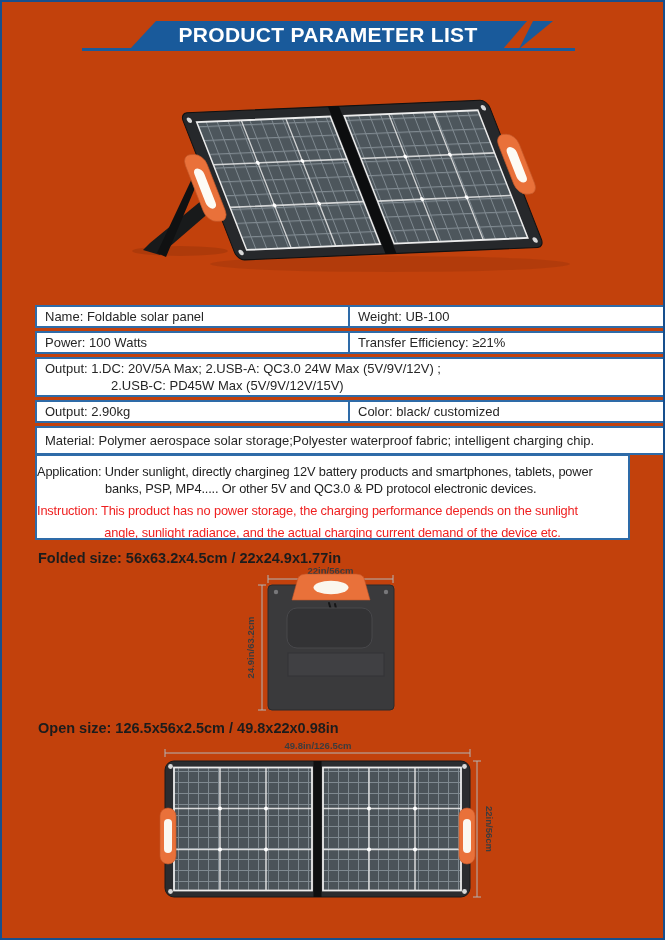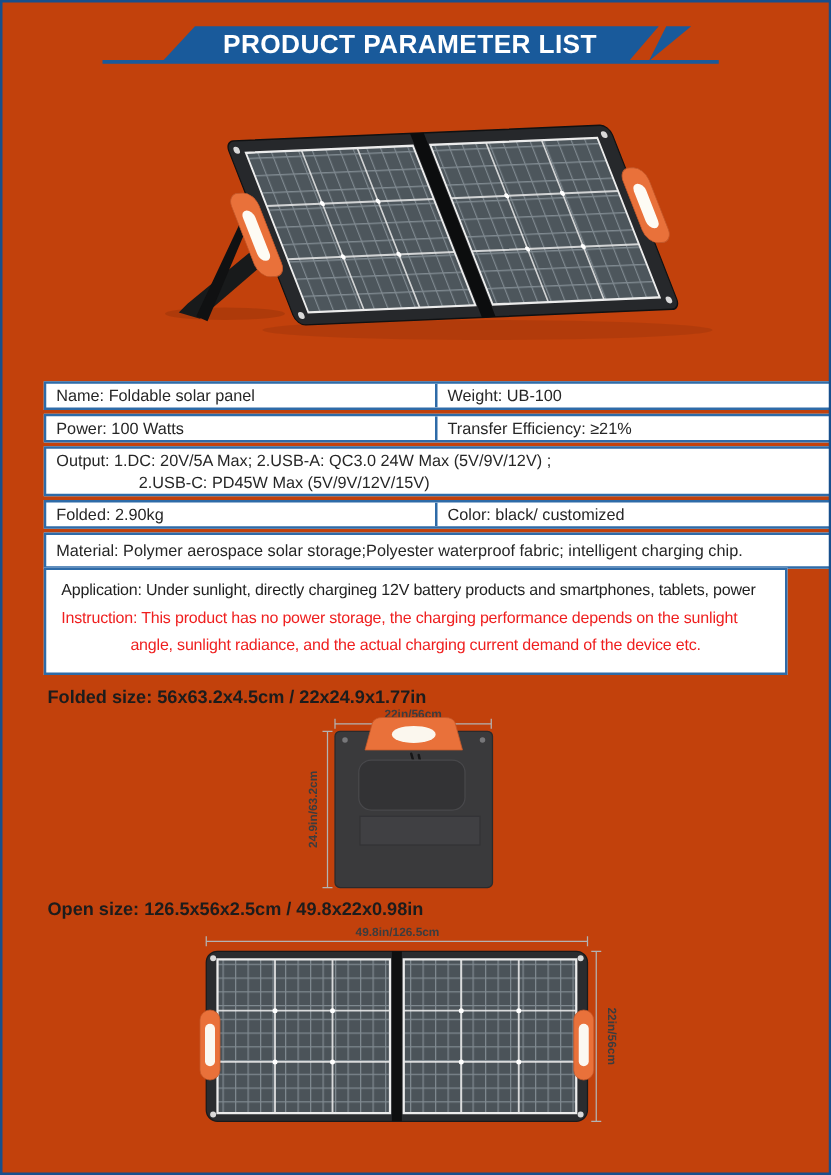--- a/index.html
+++ b/index.html
@@ -17,21 +17,21 @@
   .tcell{font-size:13px;line-height:17px;padding:1px 8px;white-space:nowrap;overflow:hidden;color:#262626;}
   .c1{width:295px;flex:none;}
   .c2{flex:1;border-left:2px solid #2e6ba8;}
   .span-cell{width:100%;}
   .out2{margin-left:66px;}
 
   
   .app-box{position:absolute;left:35px;top:454px;width:595px;height:86px;border:2px solid #2e6ba8;
            box-sizing:border-box;padding-top:7px;overflow:hidden;background:#fff;}
   .app-line{font-size:12.8px;line-height:17px;letter-spacing:-0.15px;white-space:nowrap;color:#1f1f1f;}
-  .al1{padding-left:12px;}
+  .al1{}
   .al2{margin-left:68px;}
   .inst{color:#ef1f1f;margin-top:5px;}
   .il2{text-align:center;margin-left:0;}
 
   .size-label{position:absolute;left:38px;font-size:14.5px;font-weight:600;color:#1c1c1c;line-height:18px;white-space:nowrap;}
   #folded-label{top:549px;}
   #open-label{top:719px;}
 
   .fig-svg{position:absolute;}
   #hero-svg{left:100px;top:78px;}
@@ -109,30 +109,31 @@
       <div class="tcell c1">Power: 100 Watts</div>
       <div class="tcell c2">Transfer Efficiency: ≥21%</div>
     </div>
     <div class="trow">
       <div class="tcell span-cell">
         <div>Output: 1.DC:  20V/5A Max;   2.USB-A:  QC3.0 24W Max  (5V/9V/12V) ;</div>
         <div class="out2">2.USB-C:  PD45W Max  (5V/9V/12V/15V)</div>
       </div>
     </div>
     <div class="trow">
-      <div class="tcell c1">Folded: 2.90kg</div>
+      <div class="tcell c1">Output: 2.90kg</div>
       <div class="tcell c2">Color: black/ customized</div>
     </div>
     <div class="trow">
       <div class="tcell span-cell" style="line-height:23px;">Material: Polymer aerospace solar storage;Polyester waterproof fabric;  intelligent charging chip.</div>
     </div>
   </div>
 
   <div class="app-box">
     <div class="app-line al1">Application: Under sunlight, directly chargineg 12V battery products and smartphones, tablets, power</div>
+    <div class="app-line al2">banks, PSP, MP4..... Or other 5V and QC3.0 &amp; PD protocol electronic devices.</div>
     <div class="app-line al1 inst">Instruction: This product has no power storage, the charging performance depends on the sunlight</div>
     <div class="app-line inst il2">angle, sunlight radiance, and the actual charging current demand of the device etc.</div>
   </div>
 
   <div id="folded-label" class="size-label">Folded size: 56x63.2x4.5cm / 22x24.9x1.77in</div>
 
   <svg id="folded-svg" class="fig-svg" width="200" height="158" viewBox="0 0 200 158">
     <text class="dim-label" x="90.5" y="11" text-anchor="middle">22in/56cm</text>
     <path d="M28 16H153 M28 12V20 M153 12V20" stroke="#b3b3b3" stroke-width="1" fill="none"></path>
     <path d="M22 22V147 M18 22H26 M18 147H26" stroke="#b3b3b3" stroke-width="1" fill="none"></path>

